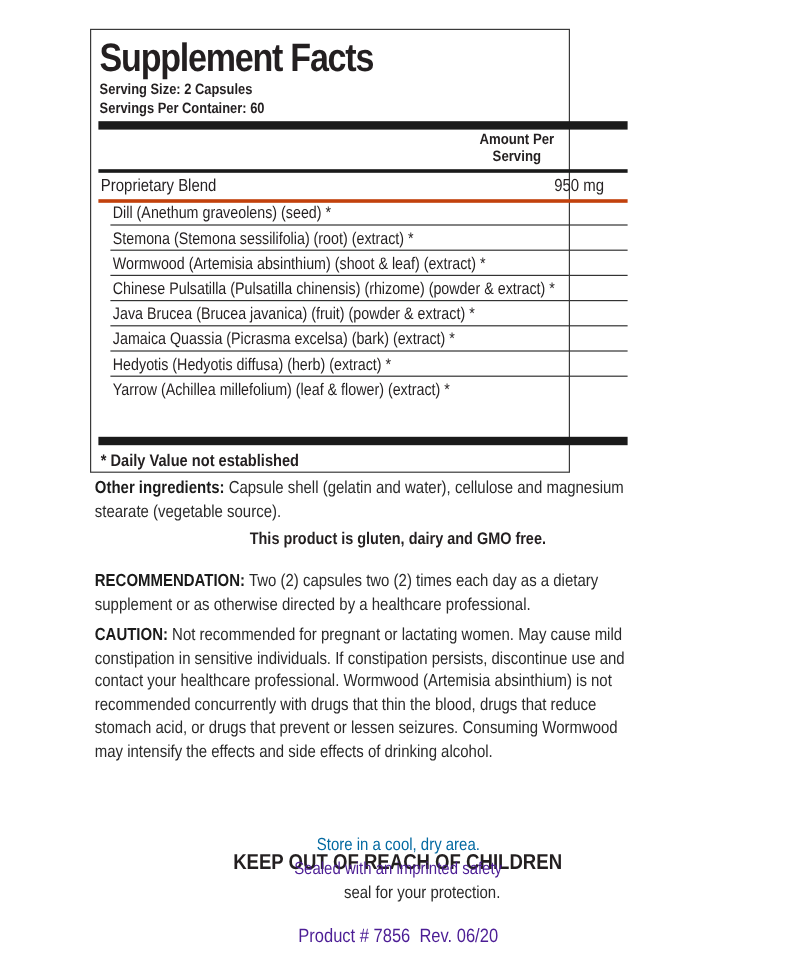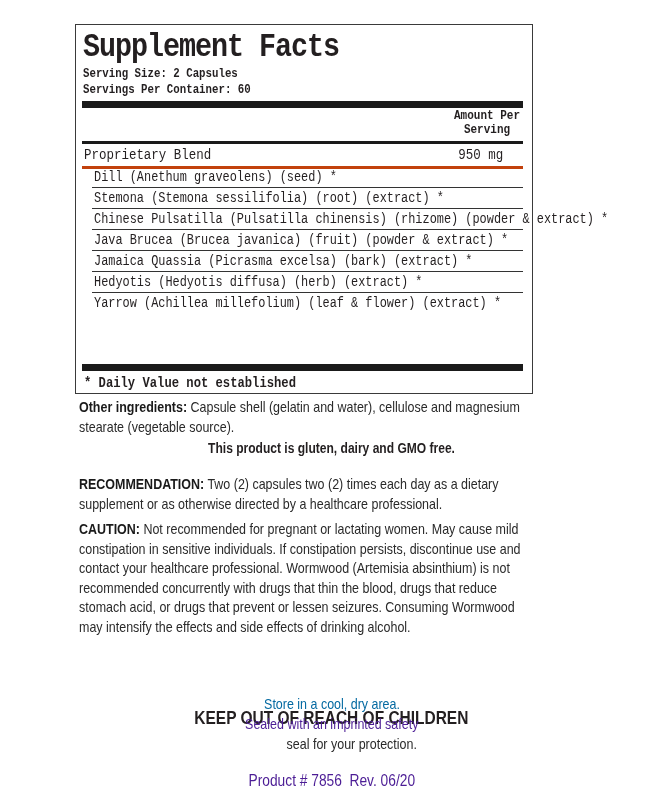--- a/index.html
+++ b/index.html
@@ -1,19 +1,19 @@
 <!DOCTYPE html>
 <html><head>
 <meta charset="utf-8">
 <style>
   html, body { margin: 0; padding: 0; background: #ffffff; }
   body { width: 663px; height: 804px; position: relative; overflow: hidden;
          font-family: "Liberation Sans", "DejaVu Sans", sans-serif; color: #231f20; }
-  #facts-box { position: absolute; left: 75px; top: 24px; width: 458px; height: 370px;
-               border: 1.5px solid #3a3a3a; box-sizing: border-box; font-family: Liberation Mono, monospace; }
+  #facts-box { position: absolute; left: 75px; top: 24px; width: 400px; height: 370px;
+               border: 1.5px solid #3a3a3a; box-sizing: border-box; }
   #title { position: absolute; left: 7px; top: 4px; font-size: 33px; font-weight: bold;
            letter-spacing: -1.2px; transform: scaleX(0.86); transform-origin: left top; white-space: nowrap; }
   .serving { position: absolute; left: 7px; font-size: 12.5px; font-weight: bold;
              transform: scaleX(0.86); transform-origin: left top; white-space: nowrap; }
   .bar-thick { position: absolute; left: 6px; width: 441px; height: 7px; background: #1a1a1a; }
   .bar-med { position: absolute; left: 6px; width: 441px; height: 3px; background: #1a1a1a; }
   #amount-head { position: absolute; right: 12px; top: 84px; font-size: 12.5px; font-weight: bold;
                  text-align: center; line-height: 14px; transform: scaleX(0.88); transform-origin: right top; white-space: nowrap; }
   #blend-row { position: absolute; left: 6px; top: 119px; width: 441px; height: 22px; border-bottom: 3px solid #c2410c; }
   #blend-name { position: absolute; left: 2px; top: 3px; font-size: 14.5px; transform: scaleX(0.86); transform-origin: left top; white-space: nowrap; }
@@ -46,20 +46,23 @@
   <div id="blend-row">
     <span id="blend-name">Proprietary Blend</span>
     <span id="blend-amt">950 mg</span>
   </div>
   <div id="ingredients">
     <div class="ing">
         <span>Dill (Anethum graveolens) (seed) *</span>
       </div>
     <div class="ing">
         <span>Stemona (Stemona sessilifolia) (root) (extract) *</span>
+      </div>
+    <div class="ing">
+        <span>Wormwood (Artemisia absinthium) (shoot &amp; leaf) (extract) *</span>
       </div>
     <div class="ing">
         <span>Chinese Pulsatilla (Pulsatilla chinensis) (rhizome) (powder &amp; extract) *</span>
       </div>
     <div class="ing">
         <span>Java Brucea (Brucea javanica) (fruit) (powder &amp; extract) *</span>
       </div>
     <div class="ing">
         <span>Jamaica Quassia (Picrasma excelsa) (bark) (extract) *</span>
       </div>

